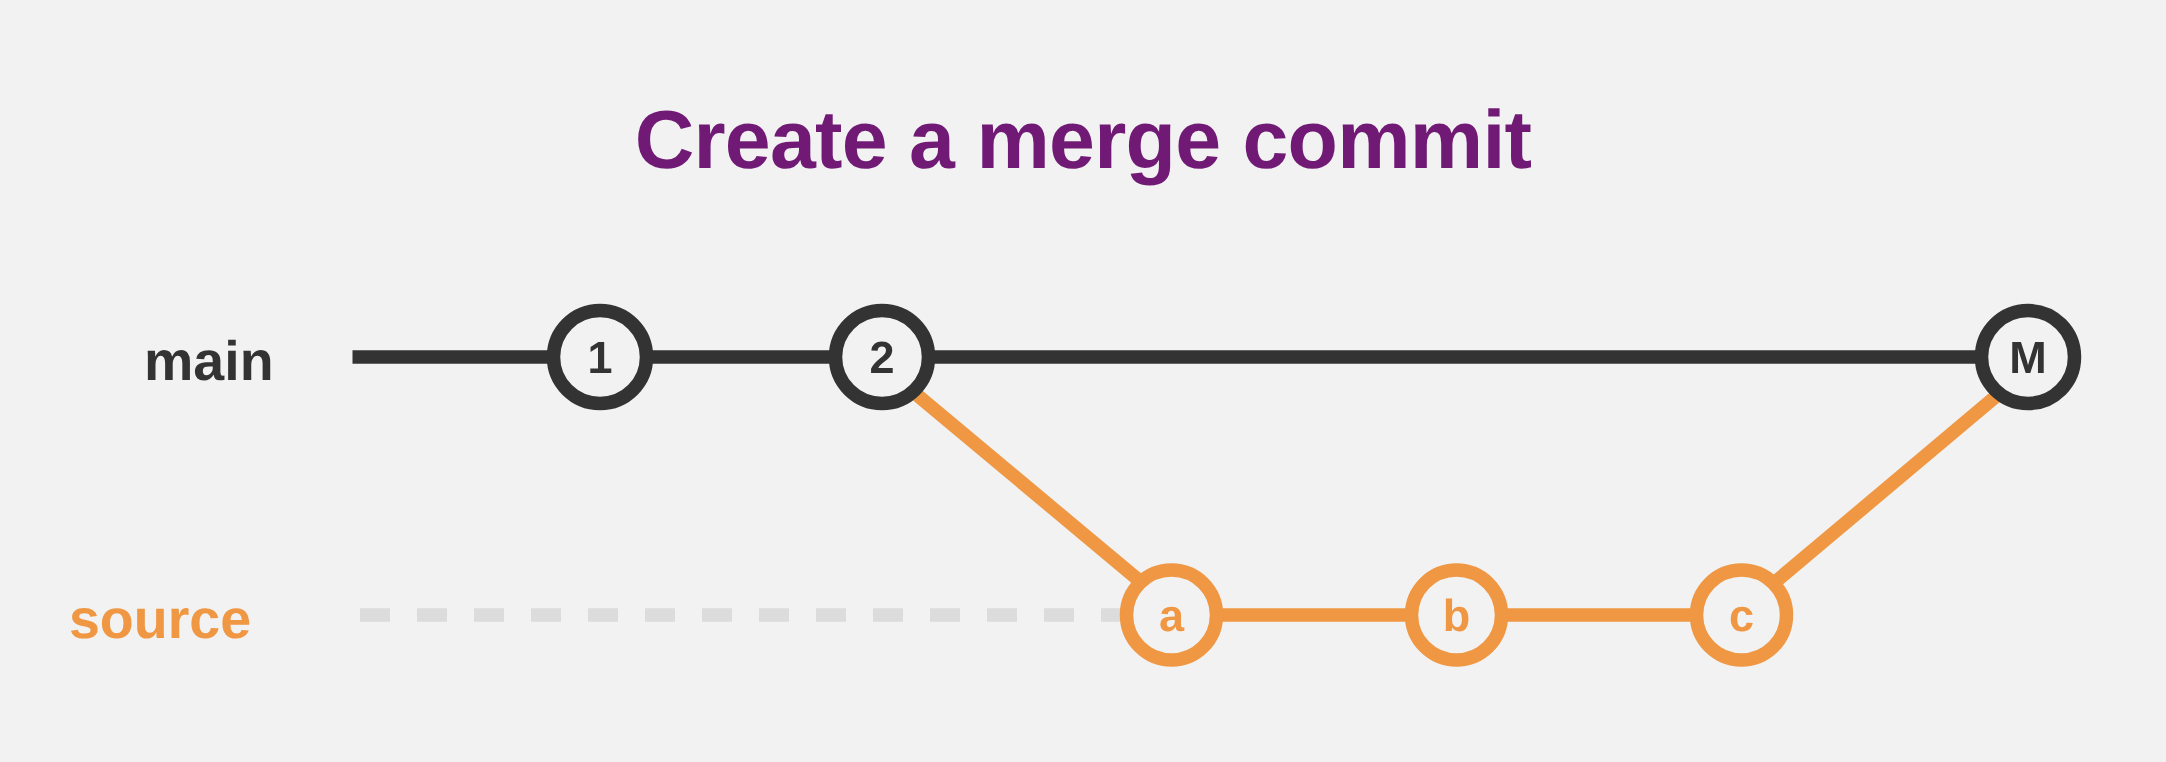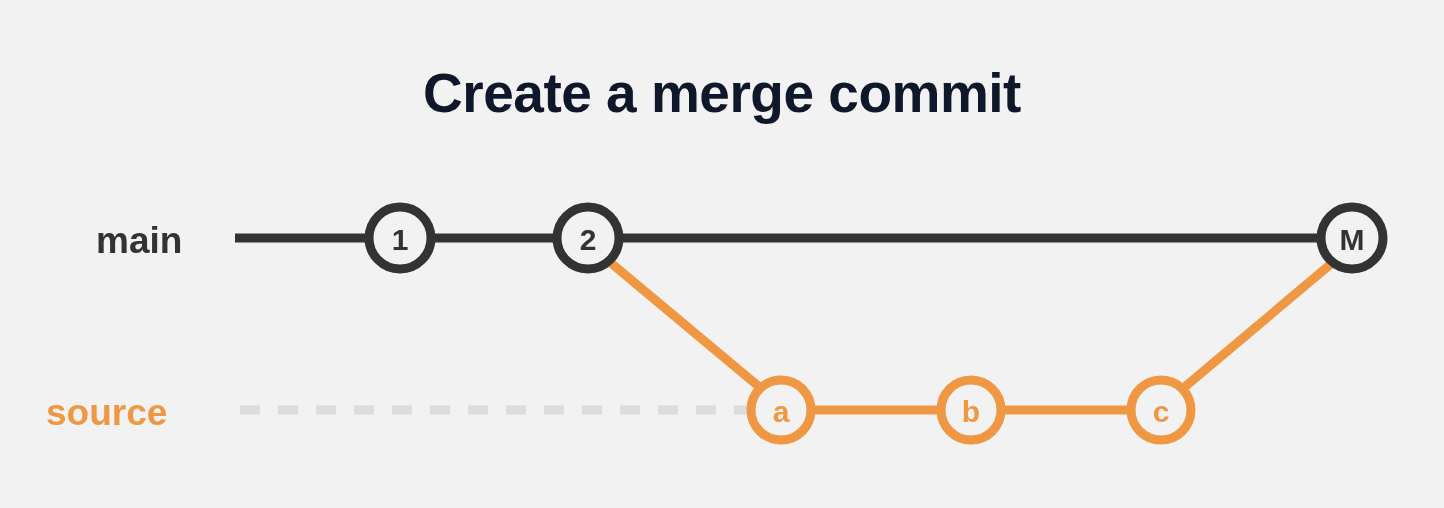--- a/index.html
+++ b/index.html
@@ -18,21 +18,21 @@
     overflow: hidden;
   }
   #diagram-title {
     position: absolute;
     left: 0;
     top: 58px;
     width: 1444px;
     text-align: center;
     font-size: 55px;
     font-weight: bold;
-    color: #0f172a;
+    color: #701a75;
     letter-spacing: -0.5px;
     line-height: 70px;
   }
   #graph-svg {
     position: absolute;
     left: 0;
     top: 0;
   }
   .branch-label {
     font-family: "Liberation Sans", sans-serif;

